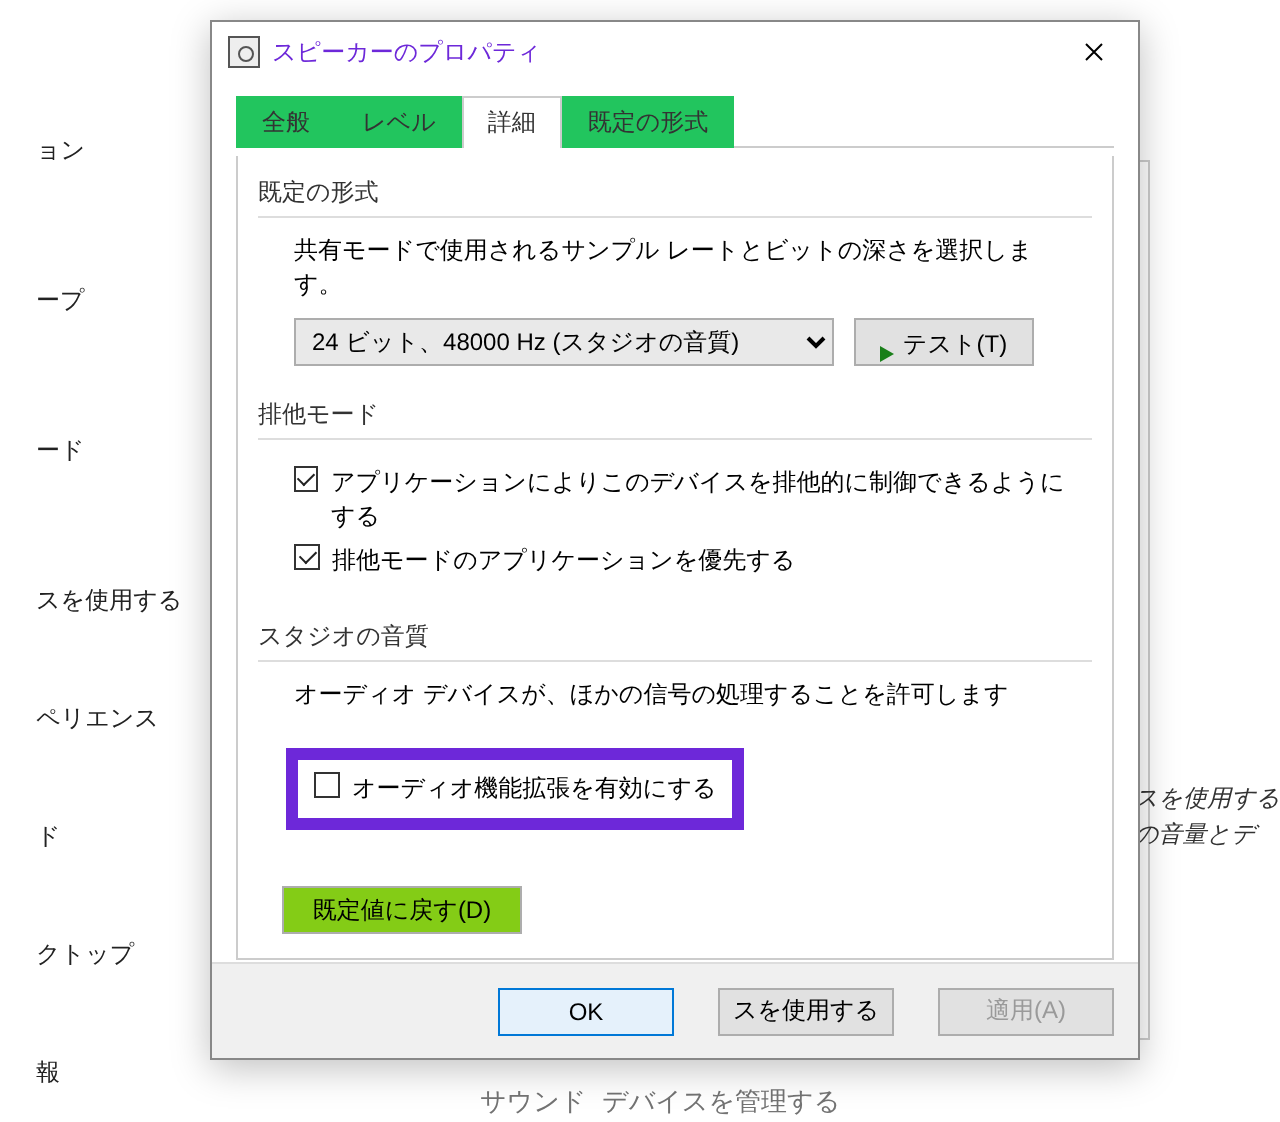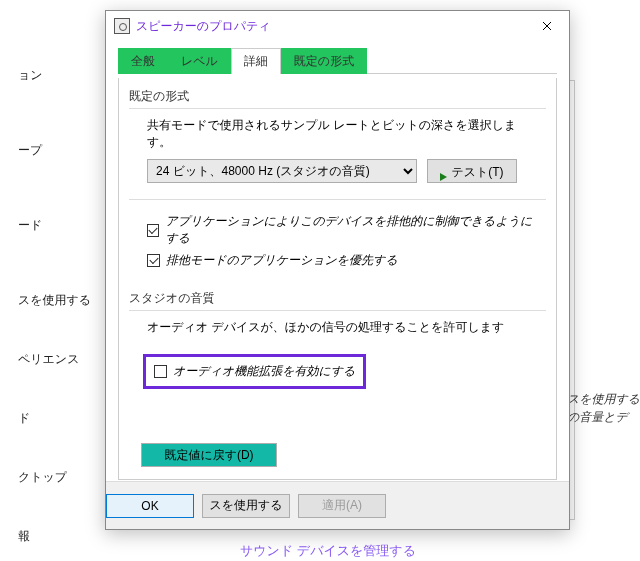--- a/index.html
+++ b/index.html
@@ -4,21 +4,21 @@
 <style>
   * { box-sizing: border-box; font-family: "Yu Gothic UI", "Meiryo", sans-serif; font-size: 12px; }
   body { margin: 0; width: 640px; height: 561px; background: #fff; overflow: hidden; position: relative; }
 
   
   .bg-sidebar { position: absolute; left: 0; top: 0; width: 105px; height: 504px; background: #fff; }
   .bg-sidebar-item { padding: 12px 0 12px 18px; color: #222; font-size: 12px; white-space: nowrap; }
   .bg-right { position: absolute; right: 0; top: 0; width: 100px; height: 561px; color: #555; font-style: italic; }
   .bg-right-text { position: absolute; right: 0; top: 390px; font-size: 12px; white-space: nowrap; text-align: left; line-height: 1.5; color: #333; }
   .bg-panel-border { position: absolute; left: 105px; top: 80px; width: 470px; height: 440px; border: 1px solid #ccc; }
-  .bg-link { position: absolute; left: 240px; top: 542px; color: #8b5cf6; font-size: 13px; }
+  .bg-link { position: absolute; left: 240px; top: 542px; color: #737373; font-size: 13px; font-family: Liberation Mono, monospace; }
 
   
   .dialog {
     position: absolute; left: 105px; top: 10px; width: 465px; height: 520px;
     background: #fff; border: 1px solid #888; box-shadow: 0 4px 18px rgba(0,0,0,0.25);
     display: flex; flex-direction: column;
   }
   .titlebar { height: 30px; display: flex; align-items: center; padding: 0 0 0 8px; }
   .titlebar-icon { width: 16px; height: 16px; border: 1px solid #555; background: #eee; margin-right: 6px; position: relative; }
   .titlebar-icon::after { content:""; position:absolute; width:6px; height:6px; border:1px solid #555; border-radius:50%; left:4px; top:4px; }
@@ -44,30 +44,30 @@
   select.format {
     width: 270px; height: 24px; border: 1px solid #adadad; background: #e9e9e9;
     padding: 0 4px; font-size: 12px; appearance: auto;
   }
   .test-btn {
     width: 90px; height: 24px; margin-left: 10px; border: 1px solid #adadad; background: #e1e1e1;
     display: inline-flex; align-items: flex-end; justify-content: center; gap: 4px;
   }
   .test-btn .tri { width:0; height:0; border-left: 7px solid #1a7f1a; border-top: 4px solid transparent; border-bottom: 4px solid transparent; }
 
-  .checkbox-row { display: flex; align-items: center; gap: 6px; margin: 5px 0; font-style: italic; }
+  .checkbox-row { display: flex; align-items: flex-start; gap: 6px; margin: 5px 0; }
   .chk { width: 13px; height: 13px; border: 1px solid #333; display: inline-flex; align-items: center; justify-content: center; background: #fff; }
   .chk.checked::after { content: ""; width: 7px; height: 4px; border-left: 1.5px solid #222; border-bottom: 1.5px solid #222; transform: rotate(-45deg); margin-top: -2px; }
 
-  .highlight-box { border: 3px solid #6d28d9; padding: 6px 8px; margin: 4px 8px 0 14px; display: inline-flex; }
+  .highlight-box { border: 6px solid #6d28d9; padding: 6px 8px; margin: 4px 8px 0 14px; display: inline-flex; }
 
-  .restore-btn { margin: 10px 0 0 22px; width: 136px; height: 24px; border: 1px solid #adadad; background: #14b8a6; }
+  .restore-btn { margin: 10px 0 0 22px; width: 120px; height: 24px; border: 1px solid #adadad; background: #84cc16; }
 
   
-  .dialog-footer { height: 48px; background: #f0f0f0; display: flex; align-items: center; justify-content: flex-start; gap: 8px; padding-right: 12px; border-top: 1px solid #ddd; }
+  .dialog-footer { height: 48px; background: #f0f0f0; display: flex; align-items: center; justify-content: flex-end; gap: 22px; padding-right: 12px; border-top: 1px solid #ddd; }
   .dlg-btn { width: 88px; height: 24px; border: 1px solid #adadad; background: #e1e1e1; color: #000; }
   .dlg-btn.primary { border: 1px solid #0078d7; background: #e5f1fb; }
   .dlg-btn.disabled { color: #9a9a9a; }
 
   
   .watermark { position: absolute; left: 255px; top: 258px; opacity: 0.55; pointer-events: none; display:flex; align-items:center; gap:4px; }
   .wm-blob { width: 30px; height: 30px; background: linear-gradient(135deg,#39c1ed 50%,#6fd05a 50%); border-radius: 4px; }
   .wm-text { color:#bbb; font-size:13px; letter-spacing:3px; }
   .wm-sub { position:absolute; left:295px; top:283px; color:#ccc; font-size:10px; opacity:.6; letter-spacing:1px; pointer-events:none; }
 </style>
@@ -135,20 +135,21 @@
             </select>
             <button class="test-btn">
               <span class="tri"></span>
               <span>テスト(T)</span>
             </button>
           </div>
         </div>
       </div>
 
       <div class="group">
+        <div class="group-label">排他モード</div>
         <div class="group-rule"></div>
         <div class="group-body">
           <div class="checkbox-row">
             <span class="chk checked"></span>
             <span>アプリケーションによりこのデバイスを排他的に制御できるようにする</span>
           </div>
           <div class="checkbox-row">
             <span class="chk checked"></span>
             <span>排他モードのアプリケーションを優先する</span>
           </div>

